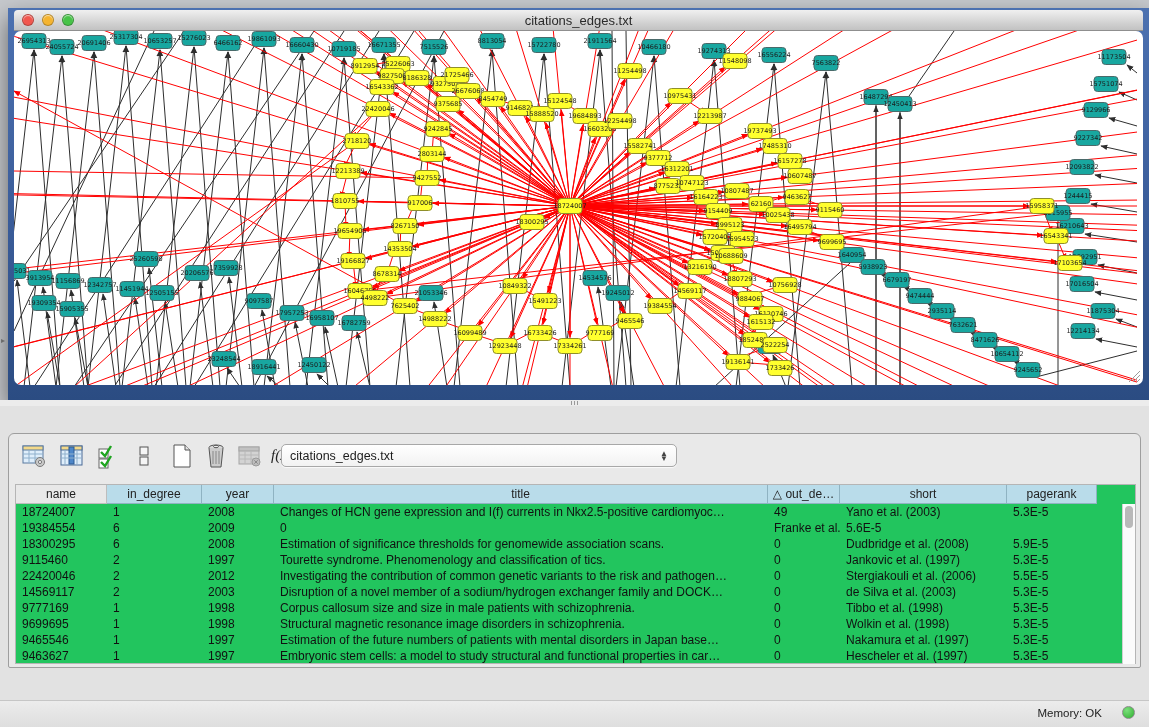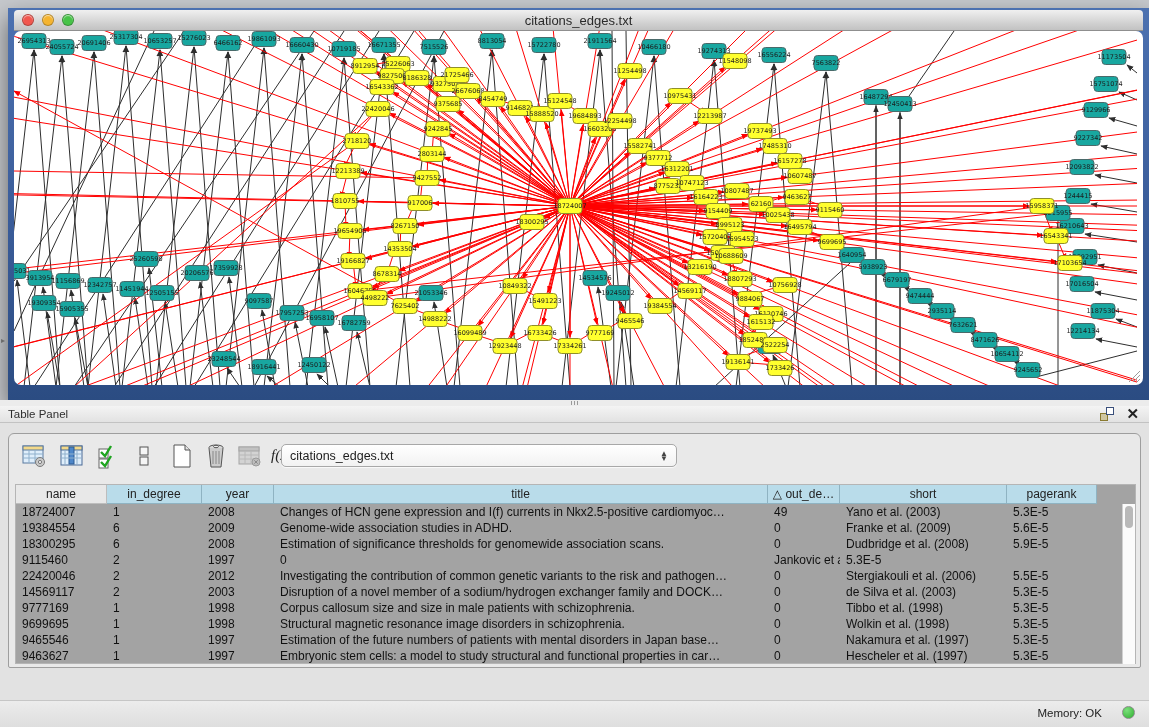--- a/index.html
+++ b/index.html
@@ -46,21 +46,21 @@
   #toolbar { position:absolute; left:0; top:0; width:100%; height:44px; }
   .tb-ic { position:absolute; top:9px; width:26px; height:26px; }
   .combo { position:absolute; left:272px; top:10px; width:396px; height:23px;
      border:1px solid #a8a8a8; border-radius:5px; background:linear-gradient(180deg,#ffffff,#f2f2f2);
      box-shadow:0 1px 1px rgba(255,255,255,.8); font-size:12.5px; color:#1c1c1c;
      display:flex; align-items:center; padding:0 8px; }
   .combo .val { flex:1; }
   .combo .steppers { display:flex; flex-direction:column; align-items:center; line-height:5px; font-size:8px; color:#444; }
 
   
-  #tbl { position:absolute; left:6px; top:50px; width:1121px; height:180px; background:#a3a3a3; border:1px solid #b5b5b5; }
+  #tbl { position:absolute; left:6px; top:50px; width:1121px; height:180px; background:#22c55e; border:1px solid #b5b5b5; }
   .hdr, .row { display:grid; grid-template-columns:91px 95px 72px 494px 72px 167px 90px 1fr; }
   .hdr { height:19px; }
   .hdr .hcell { background:#b9dcea; border-right:1px solid #8fb3c2; border-bottom:1px solid #8fb3c2;
      font-size:12px; color:#222; text-align:center; line-height:18px; overflow:hidden; white-space:nowrap; }
   .hdr .hcell.first { background:#e8e8e8; border-right:1px solid #bdbdbd; border-bottom:1px solid #bdbdbd; }
   .hdr .hcell.filler { background:transparent; border:none; }
   .row { height:16px; }
   .row .cell { font-size:12px; color:#111; line-height:16px; padding:0 6px 0 6px;
      overflow:hidden; white-space:nowrap; }
   #vscroll { position:absolute; right:0; top:19px; width:13px; height:160px; background:#fbfbfb; border-left:1px solid #d0d0d0; }
@@ -1056,30 +1056,20 @@
     </div>
   </div>
 
   <div id="left-strip-arrow">▸</div>
 
   <div id="splitter">
       <div class="grip"></div>
     </div>
 
   <div id="table-panel">
-    <div id="panel-header">
-      <div id="panel-title">Table Panel</div>
-      <div id="panel-actions">
-        <div class="float-ic">
-            <div class="sq1"></div>
-            <div class="sq2"></div>
-          </div>
-        <div class="close-ic">✕</div>
-      </div>
-    </div>
 
     <div id="inner-box">
       <div id="toolbar">
 
         <svg class="tb-ic" style="left:12px" viewBox="0 0 26 26">
           <rect x="2" y="3" width="20" height="17" fill="#dfeefb" stroke="#5a7aa0"></rect>
           <rect x="2" y="3" width="20" height="4" fill="#f3d98a" stroke="#5a7aa0"></rect>
           <path d="M8,7 V20 M14,7 V20 M2,11 H22 M2,15 H22" stroke="#8fb0cc" stroke-width="1"></path>
           <circle cx="19" cy="19" r="4.5" fill="#c9c9c9" stroke="#7a7a7a"></circle>
           <circle cx="19" cy="19" r="1.6" fill="#efefef" stroke="#7a7a7a"></circle>
@@ -1144,40 +1134,40 @@
               <div class="cell">Changes of HCN gene expression and I(f) currents in Nkx2.5-positive cardiomyoc…</div>
               <div class="cell">49</div>
               <div class="cell">Yano et al. (2003)</div>
               <div class="cell">5.3E-5</div>
               <div class="cell"></div>
             </div>
             <div class="row">
               <div class="cell">19384554</div>
               <div class="cell">6</div>
               <div class="cell">2009</div>
-              <div class="cell">Genome-wide association studies in ADHD.</div>
               <div class="cell">0</div>
               <div class="cell">Franke et al. (2009)</div>
               <div class="cell">5.6E-5</div>
               <div class="cell"></div>
             </div>
             <div class="row">
               <div class="cell">18300295</div>
               <div class="cell">6</div>
               <div class="cell">2008</div>
               <div class="cell">Estimation of significance thresholds for genomewide association scans.</div>
               <div class="cell">0</div>
               <div class="cell">Dudbridge et al. (2008)</div>
               <div class="cell">5.9E-5</div>
               <div class="cell"></div>
             </div>
             <div class="row">
               <div class="cell">9115460</div>
               <div class="cell">2</div>
               <div class="cell">1997</div>
+              <div class="cell">Tourette syndrome. Phenomenology and classification of tics.</div>
               <div class="cell">0</div>
               <div class="cell">Jankovic et al. (1997)</div>
               <div class="cell">5.3E-5</div>
               <div class="cell"></div>
             </div>
             <div class="row">
               <div class="cell">22420046</div>
               <div class="cell">2</div>
               <div class="cell">2012</div>
               <div class="cell">Investigating the contribution of common genetic variants to the risk and pathogen…</div>

